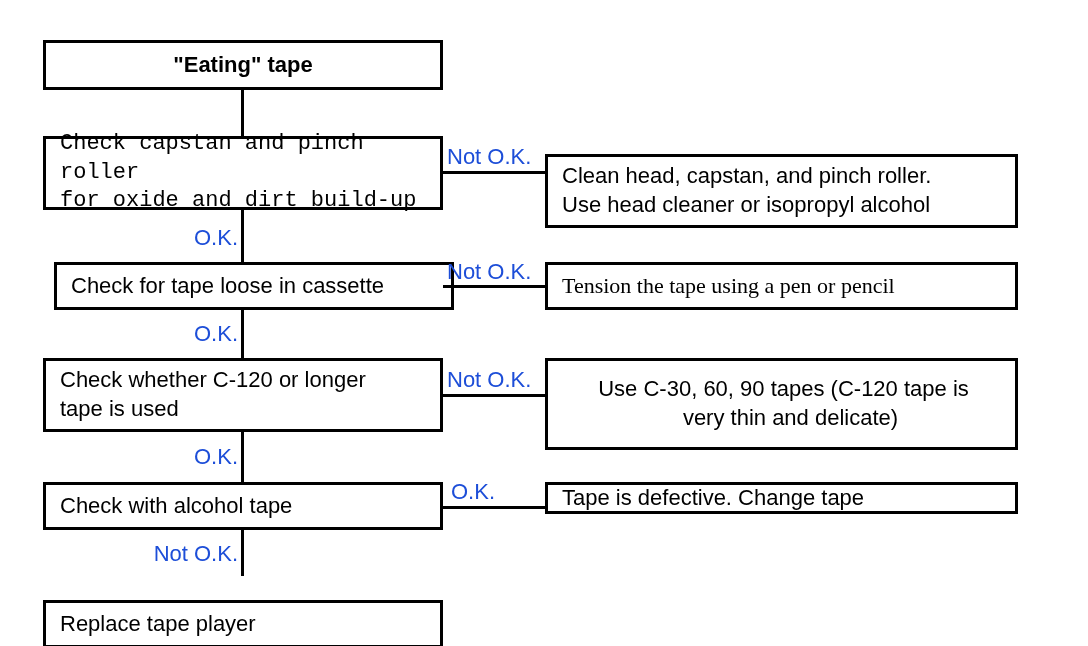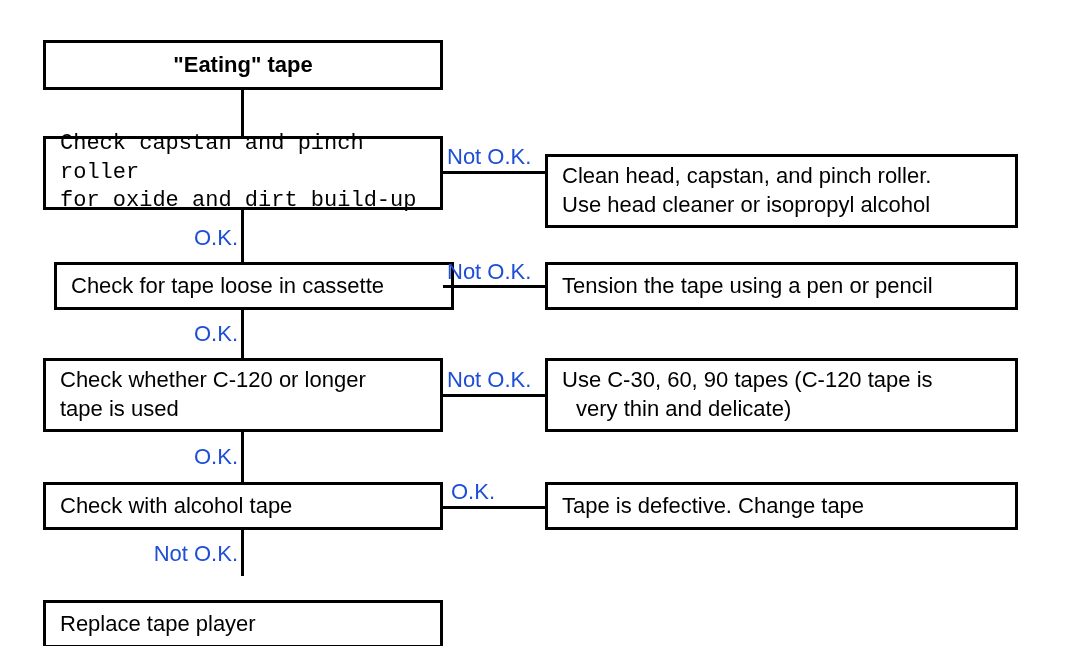--- a/index.html
+++ b/index.html
@@ -86,51 +86,51 @@
   <div class="hline" style="left:443px; top:171px; width:104px;"></div>
   <div class="edge-label" style="left:447px; top:146px;">Not O.K.</div>
 
   <div class="vline" style="left:241px; top:210px; height:52px;"></div>
   <div class="edge-label right-align" style="left:141px; top:227px; width:97px;">O.K.</div>
 
   <div class="box" style="left:43px; top:262px; width:400px; height:48px;margin-left:11px;">
     <span class="line">Check for tape loose in cassette</span>
   </div>
 
-  <div class="box" style="left:545px; top:262px; width:473px; height:48px;">
+  <div class="box" style="left:545px; top:262px; width:473px; height:48px;font-family:Liberation Serif, serif;">
     <span class="line">Tension the tape using a pen or pencil</span>
   </div>
 
   <div class="hline" style="left:443px; top:285px; width:104px;"></div>
   <div class="edge-label" style="left:447px; top:261px;">Not O.K.</div>
 
   <div class="vline" style="left:241px; top:310px; height:48px;"></div>
   <div class="edge-label right-align" style="left:141px; top:323px; width:97px;">O.K.</div>
 
   <div class="box" style="left:43px; top:358px; width:400px; height:74px;">
     <span class="line">Check whether C-120 or longer</span>
     <span class="line">tape is used</span>
   </div>
 
-  <div class="box" style="left:545px; top:358px; width:473px; height:74px;">
+  <div class="box" style="left:545px; top:358px; width:473px; height:92px;align-items:center;">
     <span class="line">Use C-30, 60, 90 tapes (C-120 tape is</span>
     <span class="line indent">very thin and delicate)</span>
   </div>
 
   <div class="hline" style="left:443px; top:394px; width:104px;"></div>
   <div class="edge-label" style="left:447px; top:369px;">Not O.K.</div>
 
   <div class="vline" style="left:241px; top:432px; height:50px;"></div>
   <div class="edge-label right-align" style="left:141px; top:446px; width:97px;">O.K.</div>
 
   <div class="box" style="left:43px; top:482px; width:400px; height:48px;">
     <span class="line">Check with alcohol tape</span>
   </div>
 
-  <div class="box" style="left:545px; top:482px; width:473px; height:48px;">
+  <div class="box" style="left:545px; top:482px; width:473px; height:32px;">
     <span class="line">Tape is defective. Change tape</span>
   </div>
 
   <div class="hline" style="left:443px; top:506px; width:104px;"></div>
   <div class="edge-label" style="left:451px; top:481px;">O.K.</div>
 
   <div class="vline" style="left:241px; top:530px; height:46px;"></div>
   <div class="edge-label right-align" style="left:108px; top:543px; width:130px;">Not O.K.</div>
 
   <div class="box" style="left:43px; top:576px; width:400px; height:48px;margin-top:24px;">

